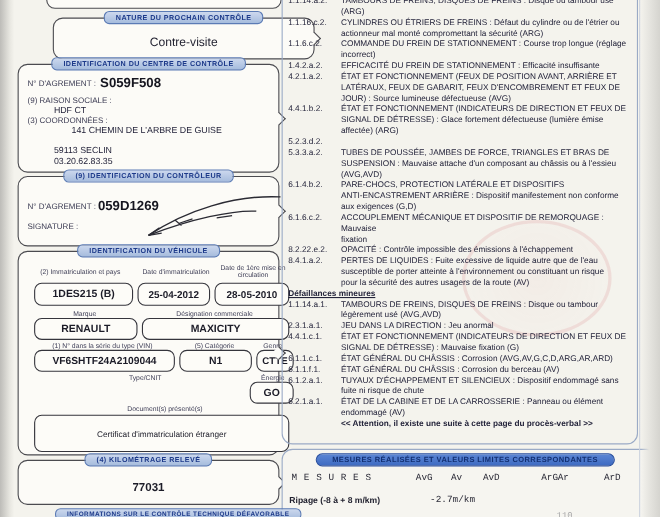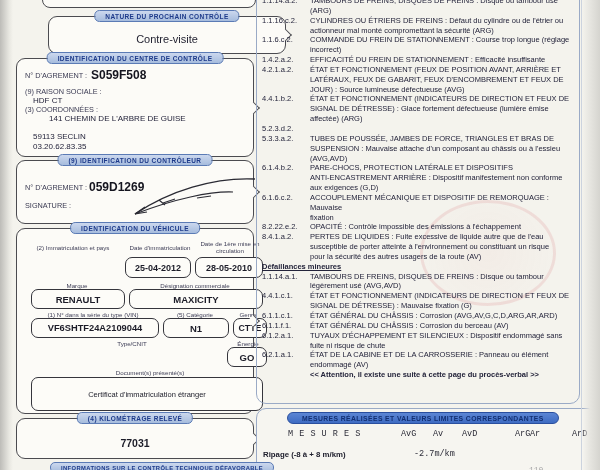--- a/index.html
+++ b/index.html
@@ -17,42 +17,42 @@
         background:#fcfbf7;border-top:1.2px solid #4b4b50;border-right:1.2px solid #4b4b50;
         transform:translateY(-50%) rotate(45deg);}
   .band{position:absolute;top:-7px;left:50%;transform:translateX(-50%);
         font-size:6.5px;font-weight:bold;letter-spacing:.4px;color:#1d3a8a;
         background:linear-gradient(#ccd8ee,#a6bcdd);border:1px solid #5b7bb5;
         border-radius:5px;padding:2px 10px 1px;white-space:nowrap;z-index:3;}
   .sliver{position:absolute;left:42px;top:-12px;width:212px;height:18px;
         background:#fcfbf7;border:1.2px solid #4b4b50;border-radius:8px;}
   .klabel{position:absolute;font-size:7.3px;color:#3a3a52;}
   .kval{position:absolute;font-size:12px;font-weight:bold;color:#15151f;}
-  .ksmall{position:absolute;font-size:8px;color:#23233a;}
+  .ksmall{position:absolute;font-size:8px;color:#23233a;margin-left:16px;}
   .flabel{position:absolute;font-size:6.2px;color:#3c3c55;text-align:center;line-height:7px;}
   .fbox{position:absolute;background:#fdfcf8;border:1.3px solid #35353c;border-radius:7px;
         display:flex;align-items:center;justify-content:center;
         font-size:9.5px;font-weight:600;color:#1c1c28;}
   .centered{display:flex;align-items:center;justify-content:center;}
   
   .defbox{position:absolute;left:256px;top:-14px;width:322px;height:416px;
         border:1px solid #9aaac6;border-radius:10px;}
   .deflist{position:absolute;left:262px;top:-4px;width:314px;
         font-size:7.5px;line-height:9.85px;color:#23233a;}
   .d-row{display:flex;}
   .d-code{width:48px;flex:0 0 48px;}
   .d-text{flex:1;white-space:pre-line;}
   .d-heading{font-weight:bold;text-decoration:underline;}
   .d-attention{padding-left:48px;font-weight:bold;}
   .mesbox{position:absolute;left:256px;top:408px;width:340px;height:68px;
         border:1px solid #9aaac6;border-radius:10px;background:#f6f5f0;}
   .mesband{position:absolute;left:30px;top:3px;font-size:6.8px;font-weight:bold;
         letter-spacing:.4px;color:#122f72;background:linear-gradient(#5c86d4,#3e6bc2);
         border:1px solid #2a4f9e;border-radius:6px;padding:2px 14px 1px;white-space:nowrap;}
-  .mono{font-family:"Liberation Mono","DejaVu Sans Mono",monospace;font-size:8.5px;color:#2c2c38;margin-left:23px;}
+  .mono{font-family:"Liberation Mono","DejaVu Sans Mono",monospace;font-size:8.5px;color:#2c2c38;}
   .stamp{position:absolute;left:420px;top:200px;width:130px;height:100px;border-radius:50%;
         border:3px solid rgba(205,70,80,.12);
         background:radial-gradient(circle,rgba(225,120,120,.05),rgba(225,120,120,0));}
   .sig{position:absolute;left:112px;top:8px;}
 </style>
 </head>
 <body>
 
 <div class="page">
   <div class="edge-l"></div>
@@ -90,20 +90,21 @@
       <path d="M34,34 L 46,30 M36,36 L 30,31" fill="none" stroke="#2a2a33" stroke-width="1.1"></path>
       <path d="M68,29 L 82,27" fill="none" stroke="#2a2a33" stroke-width="1.1"></path>
     </svg>
   </div>
 
   <div class="lbox" style="top:228px;height:184px;">
     <div class="band">IDENTIFICATION DU VÉHICULE</div>
     <span class="flabel" style="left:6px;top:15px;width:100px;">(2) Immatriculation et pays</span>
     <span class="flabel" style="left:108px;top:15px;width:70px;">Date d'immatriculation</span>
     <span class="flabel" style="left:180px;top:11px;width:66px;">Date de 1ère mise en circulation</span>
+    <div class="fbox" style="left:14px;top:28px;width:88px;height:19px;">1DES215 (B)</div>
     <div class="fbox" style="left:108px;top:28px;width:64px;height:19px;font-size:9px;">25-04-2012</div>
     <div class="fbox" style="left:178px;top:28px;width:66px;height:19px;font-size:9px;">28-05-2010</div>
 
     <span class="flabel" style="left:14px;top:53px;width:92px;">Marque</span>
     <span class="flabel" style="left:112px;top:53px;width:132px;">Désignation commerciale</span>
     <div class="fbox" style="left:14px;top:60px;width:92px;height:18px;">RENAULT</div>
     <div class="fbox" style="left:112px;top:60px;width:132px;height:18px;">MAXICITY</div>
 
     <span class="flabel" style="left:6px;top:82px;width:140px;">(1) N° dans la série du type (VIN)</span>
     <span class="flabel" style="left:142px;top:82px;width:72px;">(5) Catégorie internationale</span>
@@ -189,20 +190,24 @@
         <span class="d-code">8.4.1.a.2.</span>
         <span class="d-text">PERTES DE LIQUIDES : Fuite excessive de liquide autre que de l'eau
 susceptible de porter atteinte à l'environnement ou constituant un risque
 pour la sécurité des autres usagers de la route (AV)</span>
       </div>
       <div class="d-heading">Défaillances mineures</div>
       <div class="d-row">
         <span class="d-code">1.1.14.a.1.</span>
         <span class="d-text">TAMBOURS DE FREINS, DISQUES DE FREINS : Disque ou tambour
 légèrement usé (AVG,AVD)</span>
+      </div>
+      <div class="d-row">
+        <span class="d-code">2.3.1.a.1.</span>
+        <span class="d-text">JEU DANS LA DIRECTION : Jeu anormal</span>
       </div>
       <div class="d-row">
         <span class="d-code">4.4.1.c.1.</span>
         <span class="d-text">ÉTAT ET FONCTIONNEMENT (INDICATEURS DE DIRECTION ET FEUX DE
 SIGNAL DE DÉTRESSE) : Mauvaise fixation (G)</span>
       </div>
       <div class="d-row">
         <span class="d-code">6.1.1.c.1.</span>
         <span class="d-text">ÉTAT GÉNÉRAL DU CHÂSSIS : Corrosion (AVG,AV,G,C,D,ARG,AR,ARD)</span>
       </div>

